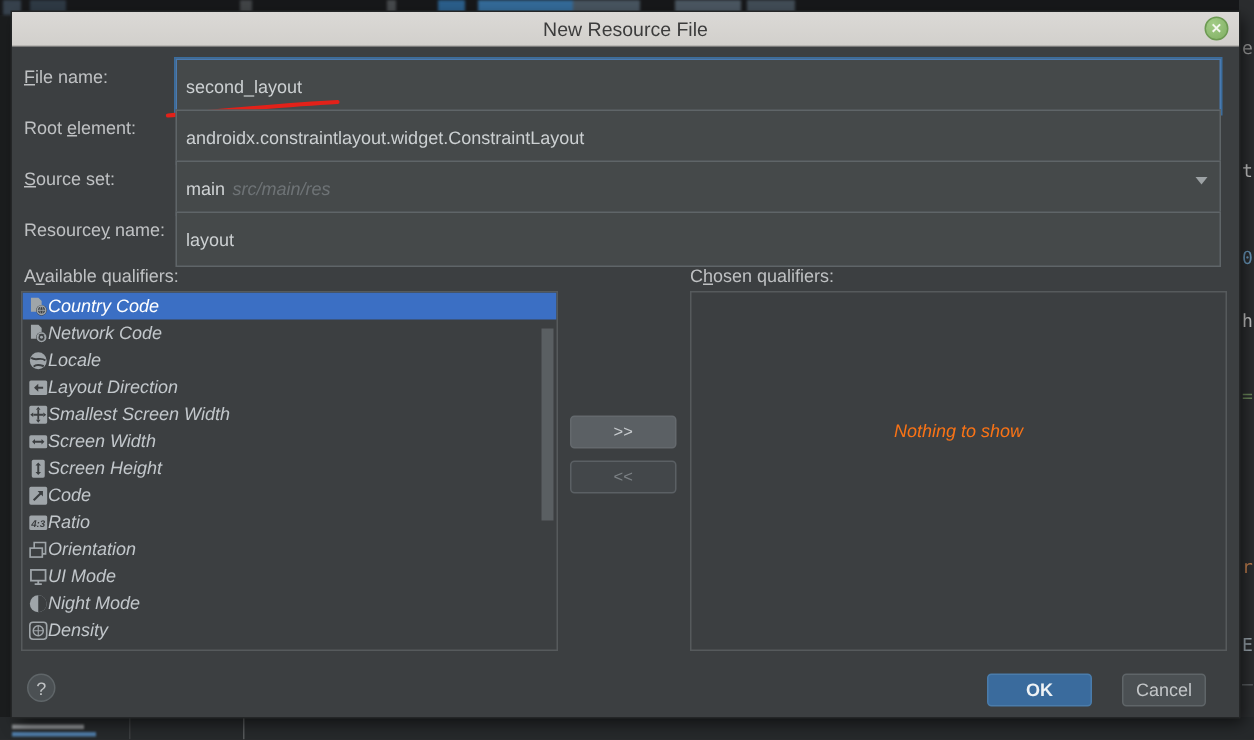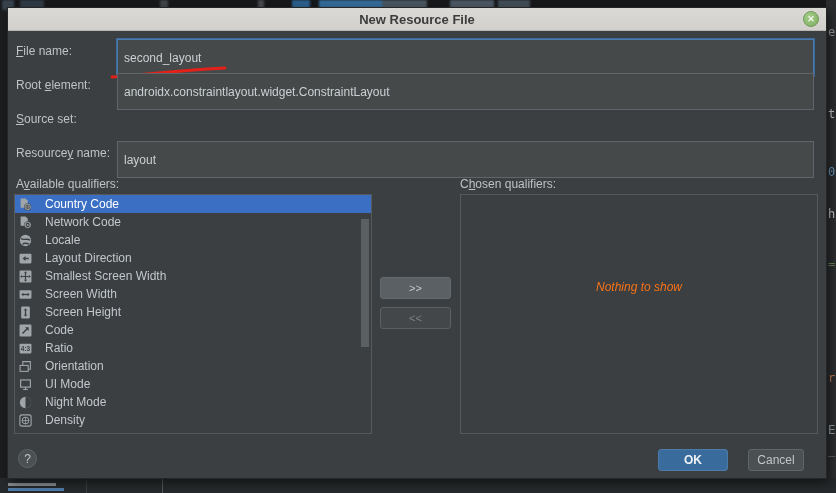--- a/index.html
+++ b/index.html
@@ -28,21 +28,21 @@
   
   .dialog{
     position:absolute;left:8px;top:8px;width:818px;height:470px;
     background:#3c3f41;box-shadow:0 0 0 1px #242627, 3px 4px 10px rgba(0,0,0,.6);
   }
   .titlebar{
     position:absolute;left:0;top:0;width:100%;height:22px;
     background:linear-gradient(#dbd9d6,#d2d0cc);border-bottom:1px solid #b8b6b2;
     display:flex;align-items:center;justify-content:center;
   }
-  .titlebar .title{font-size:13px;font-weight:bold;color:#3c3c3c;}
+  .titlebar .title{font-size:13px;font-weight:normal;color:#3c3c3c;}
   .close-btn{
     position:absolute;right:7px;top:3px;width:16px;height:16px;border-radius:50%;
     background:radial-gradient(circle at 35% 30%,#a3cc87,#7fae62);
     border:1px solid #6d9a53;box-sizing:border-box;
     display:flex;align-items:center;justify-content:center;
     color:#f4f7ef;font-size:9px;font-weight:bold;cursor:pointer;line-height:1;
   }
 
   
   .flabel{position:absolute;left:8px;font-size:12px;color:#bfc1c3;line-height:25px;height:25px;}
@@ -61,21 +61,21 @@
     border-left:4px solid transparent;border-right:4px solid transparent;border-top:5px solid #9da2a5;
   }
   .red-annotation{position:absolute;left:98px;top:54px;width:130px;height:22px;pointer-events:none;}
 
   
   .section-label{position:absolute;font-size:12px;color:#bfc1c3;}
   .qlist{
     position:absolute;left:6px;top:186px;width:358px;height:240px;box-sizing:border-box;
     background:#3c3f41;border:1px solid #565a5c;overflow:hidden;
   }
-  .q-row{height:18px;display:flex;align-items:center;gap:13px;padding-left:4px;cursor:pointer;}
+  .q-row{height:18px;display:flex;align-items:center;gap:0;padding-left:4px;cursor:pointer;font-style:italic;}
   .q-row.selected{background:#3b6fc4;}
   .q-row .qicon{width:13px;height:13px;display:inline-flex;flex:0 0 13px;}
   .q-row .qicon svg{width:13px;height:13px;}
   .q-row .qlabel{font-size:12px;color:#c2c7cb;white-space:nowrap;}
   .q-row.selected .qlabel{color:#ffffff;}
   .qscrollbar{position:absolute;right:2px;top:24px;width:8px;height:128px;background:#5a5f62;}
   .qempty{
     position:absolute;left:452px;top:186px;width:358px;height:240px;box-sizing:border-box;
     background:#3c3f41;border:1px solid #565a5c;
     display:flex;align-items:center;justify-content:center;padding-bottom:55px;
@@ -140,20 +140,25 @@
   <div class="flabel" style="top:31px;"><span></span><span class="mn">F</span><span>ile name:</span></div>
   <input class="field focused" style="top: 31px;" value="second_layout">
   <svg class="red-annotation" viewBox="0 0 130 22">
     <path d="M6 15 C 40 12, 82 8, 119 6" stroke="#e32119" stroke-width="2.8" fill="none" stroke-linecap="round"></path>
   </svg>
 
   <div class="flabel" style="top:65px;"><span>Root </span><span class="mn">e</span><span>lement:</span></div>
   <input class="field" style="top: 65px;" value="androidx.constraintlayout.widget.ConstraintLayout">
 
   <div class="flabel" style="top:99px;"><span></span><span class="mn">S</span><span>ource set:</span></div>
+  <div class="field combo" style="top:99px;">
+    <span class="val">main</span>
+    <span class="hint">src/main/res</span>
+    <span class="arrow"></span>
+  </div>
 
   <div class="flabel" style="top:133px;"><span>Resource</span><span class="mn">y</span><span> name:</span></div>
   <input class="field" style="top: 133px;" value="layout">
 
   <div class="section-label" style="left:8px;top:169px;"><span>A</span><span class="mn">v</span><span>ailable qualifiers:</span></div>
   <div class="section-label" style="left:452px;top:169px;"><span>C</span><span class="mn">h</span><span>osen qualifiers:</span></div>
 
   <div class="qlist" id="qlist">
     <div class="q-row selected">
         <span class="qicon">

